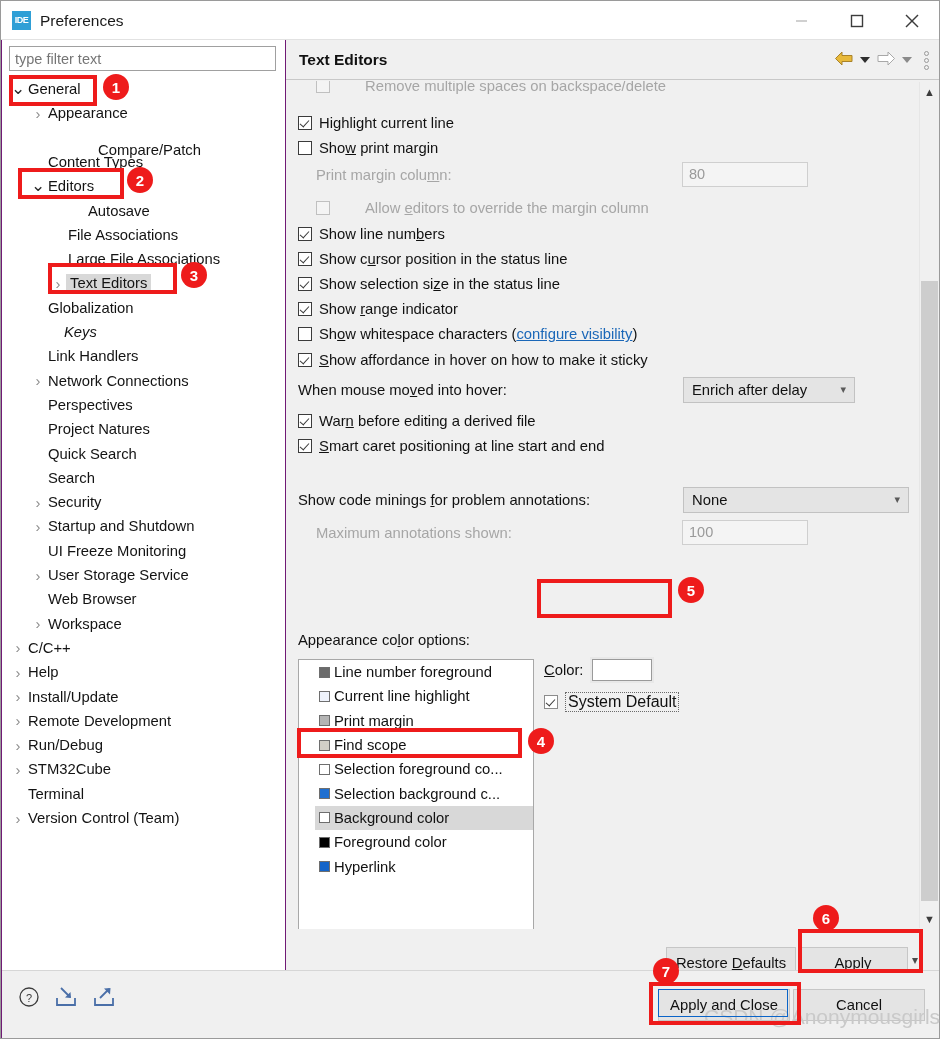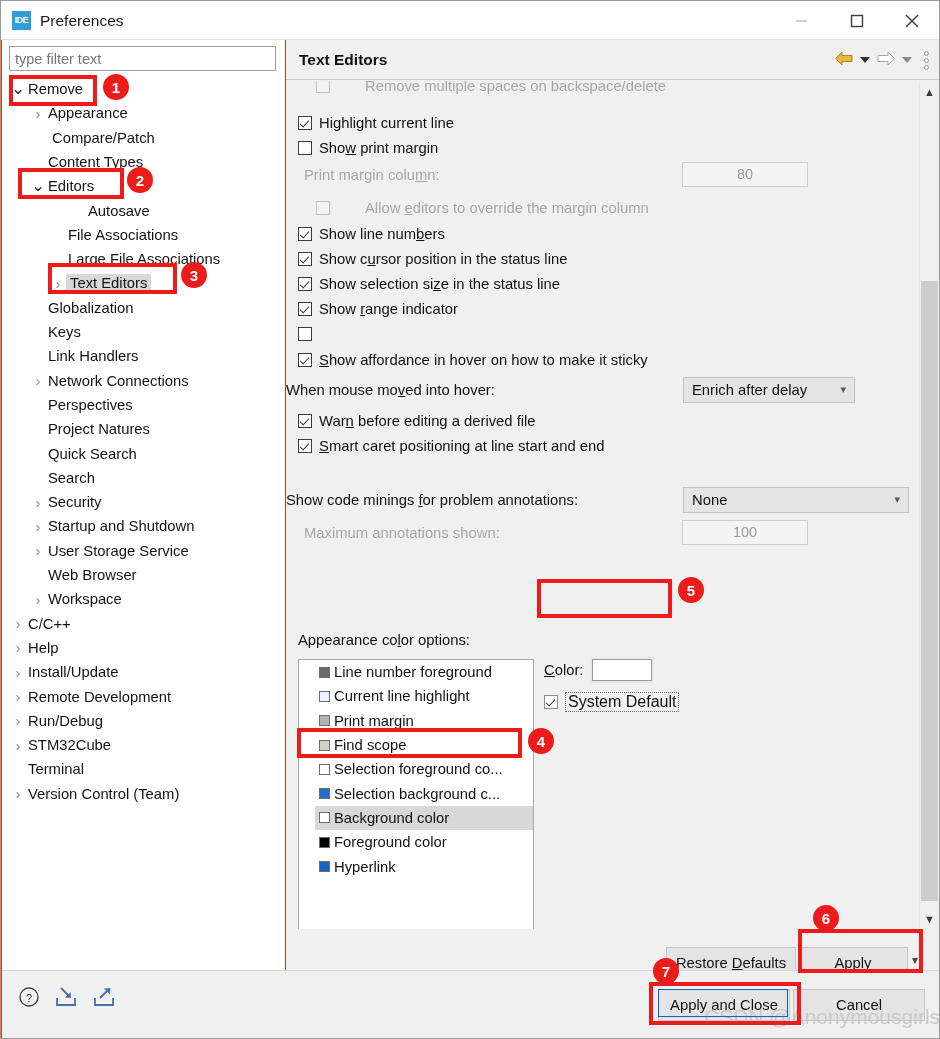--- a/index.html
+++ b/index.html
@@ -6,21 +6,21 @@
   html, body {
     margin: 0; padding: 0;
     width: 940px; height: 1039px;
     font-family: "Liberation Sans", sans-serif;
     background: #ffffff;
     overflow: hidden;
   }
   #app {
     position: relative;
     width: 940px; height: 1039px;
-    background: #c2410c;
+    background: #701a75;
     border: 1px solid #9a9a9a;
   }
 
   
   .titlebar {
     position: absolute; left: 0; top: 0; width: 938px; height: 39px;
     background: #ffffff;
     display: flex; align-items: center;
   }
   .title-icon {
@@ -114,21 +114,21 @@
     width: 14px; height: 14px; border: 1px solid #3b3b3b; background: #fff;
     margin-right: 7px; flex: 0 0 14px; position: relative;
   }
   .cb.checked::after {
     content: ""; position: absolute; left: 3px; top: 1px;
     width: 4px; height: 8px; border: solid #3b3b3b; border-width: 0 1.6px 1.6px 0;
     transform: rotate(42deg);
   }
   .cb.off { border-color: #c0c0c0; background: #f4f4f4; }
 
-  .field-row { display: flex; align-items: center; height: 31px; padding-left: 0; font-size: 14.8px; text-align: center; }
+  .field-row { display: flex; align-items: center; height: 31px; padding-left: 12px; font-size: 14.8px; }
   .field-label { color: #111; }
   .field-label.disabled { color: #a6a6a6; }
   .textfield {
     height: 25px; border: 1px solid #cfcfcf; background: #f4f4f4;
     font-family: "Liberation Sans", sans-serif; font-size: 14.5px; color: #9a9a9a;
     padding: 0 6px; line-height: 23px;
   }
   .combo {
     height: 26px; background: #e4e4e4; border: 1px solid #c2c2c2;
     display: flex; align-items: center; justify-content: space-between;
@@ -218,27 +218,27 @@
   </div>
   <div class="titlebar-sep"></div>
 
   <div class="left-panel">
     <div class="filter-wrap">
       <input class="filter-input" placeholder="type filter text" style="">
     </div>
     <div class="tree" id="tree">
         <div class="tree-row" style="padding-left: 8px;">
           <span class="arrow down" style="line-height: 8px; font-size: 17px;">⌄</span>
-          <span class="tree-label">Remove</span>
+          <span class="tree-label">General</span>
         </div>
         <div class="tree-row" style="padding-left: 28px;">
           <span class="arrow" style="font-size: 15px;">›</span>
           <span class="tree-label">Appearance</span>
         </div>
-        <div class="tree-row" style="padding-left: 32px;">
+        <div class="tree-row" style="padding-left: 12px; flex-direction: column;">
           <span class="arrow">&nbsp;</span>
           <span class="tree-label">Compare/Patch</span>
         </div>
         <div class="tree-row" style="padding-left: 28px;">
           <span class="arrow">&nbsp;</span>
           <span class="tree-label">Content Types</span>
         </div>
         <div class="tree-row" style="padding-left: 28px;">
           <span class="arrow down" style="line-height: 8px; font-size: 17px;">⌄</span>
           <span class="tree-label">Editors</span>
@@ -256,21 +256,21 @@
           <span class="tree-label">Large File Associations</span>
         </div>
         <div class="tree-row selected" style="padding-left: 48px;">
           <span class="arrow" style="font-size: 15px;">›</span>
           <span class="tree-label">Text Editors</span>
         </div>
         <div class="tree-row" style="padding-left: 28px;">
           <span class="arrow">&nbsp;</span>
           <span class="tree-label">Globalization</span>
         </div>
-        <div class="tree-row" style="padding-left: 28px;">
+        <div class="tree-row" style="padding-left: 44px; font-style: italic;">
           <span class="arrow">&nbsp;</span>
           <span class="tree-label">Keys</span>
         </div>
         <div class="tree-row" style="padding-left: 28px;">
           <span class="arrow">&nbsp;</span>
           <span class="tree-label">Link Handlers</span>
         </div>
         <div class="tree-row" style="padding-left: 28px;">
           <span class="arrow" style="font-size: 15px;">›</span>
           <span class="tree-label">Network Connections</span>
@@ -291,20 +291,24 @@
           <span class="arrow">&nbsp;</span>
           <span class="tree-label">Search</span>
         </div>
         <div class="tree-row" style="padding-left: 28px;">
           <span class="arrow" style="font-size: 15px;">›</span>
           <span class="tree-label">Security</span>
         </div>
         <div class="tree-row" style="padding-left: 28px;">
           <span class="arrow" style="font-size: 15px;">›</span>
           <span class="tree-label">Startup and Shutdown</span>
+        </div>
+        <div class="tree-row" style="padding-left: 28px;">
+          <span class="arrow">&nbsp;</span>
+          <span class="tree-label">UI Freeze Monitoring</span>
         </div>
         <div class="tree-row" style="padding-left: 28px;">
           <span class="arrow" style="font-size: 15px;">›</span>
           <span class="tree-label">User Storage Service</span>
         </div>
         <div class="tree-row" style="padding-left: 28px;">
           <span class="arrow">&nbsp;</span>
           <span class="tree-label">Web Browser</span>
         </div>
         <div class="tree-row" style="padding-left: 28px;">
@@ -411,20 +415,21 @@
         <div class="row">
           <span class="cb checked"></span>
           <span>Show selection si<span class="u">z</span>e in the status line</span>
         </div>
         <div class="row">
           <span class="cb checked"></span>
           <span>Show <span class="u">r</span>ange indicator</span>
         </div>
         <div class="row">
           <span class="cb"></span>
+          <span>Sh<span class="u">o</span>w whitespace characters&nbsp;(<span class="link">configure visibility</span>)</span>
         </div>
         <div class="row">
           <span class="cb checked"></span>
           <span><span class="u">S</span>how affordance in hover on how to make it sticky</span>
         </div>
       </div>
 
       <div class="field-row" style="position:absolute;left:0;top:293px;width:634px;">
         <span class="field-label">When mouse mo<span class="u">v</span>ed into hover:</span>
         <span class="combo" style="position:absolute;left:397px;width:172px;">

